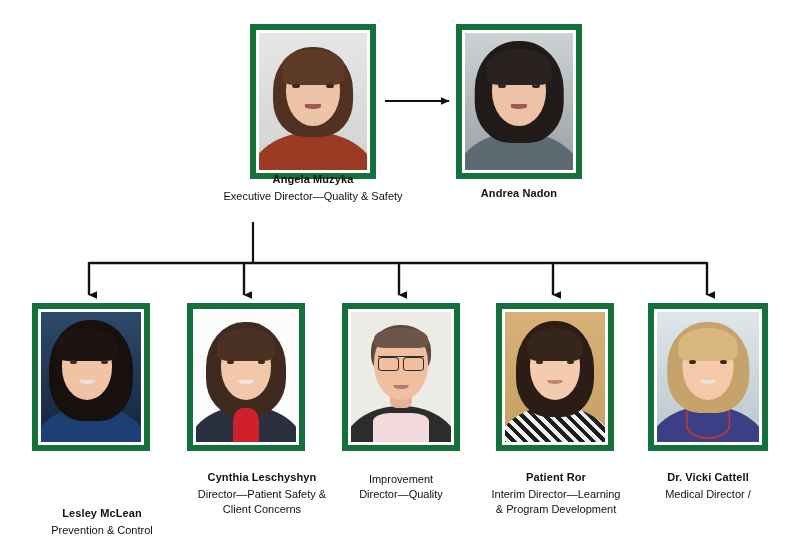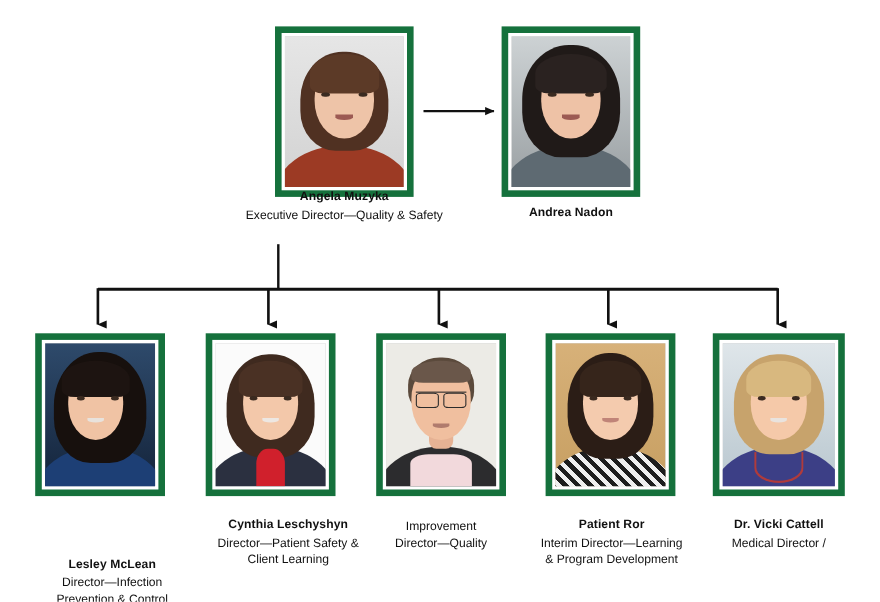--- a/index.html
+++ b/index.html
@@ -249,21 +249,20 @@
           <div class="hair-front" style="background:#1d1411; width:62%; left:46%;"></div>
           <div class="eye l" style="left:29%;"></div>
             <div class="eye r" style="right:33%;"></div>
           <div class="mouth" style="background:#e8e2dc; left:46%;"></div>
         </div>
       </div>
     </div>
     <div class="caption" style="left:32px; top:470px; width:140px;margin-top:36px;">
       <div class="pname">Lesley McLean</div>
       <div class="ptitle">
-        <span>Director—Infection</span>
         <span>Prevention &amp; Control</span>
       </div>
     </div>
   </div>
 
   <div class="node">
     <div class="frame" style="left:187px; top:303px; width:118px; height:148px;">
       <div class="photo">
         <div class="portrait">
           <div class="bg" style="background:#fbfbfb;"></div>
@@ -276,21 +275,21 @@
             <div class="eye r"></div>
           <div class="mouth" style="background:#ede7e2;"></div>
           <div style="position:absolute; left:50%; transform:translateX(-50%); bottom:0; width:26%; height:26%; background:#d0202c; border-radius:40% 40% 0 0;"></div>
         </div>
       </div>
     </div>
     <div class="caption" style="left:187px; top:470px; width:150px;">
       <div class="pname">Cynthia Leschyshyn</div>
       <div class="ptitle">
         <span>Director—Patient Safety &amp;</span>
-        <span>Client Learning</span>
+        <span>Client Concerns</span>
       </div>
     </div>
   </div>
 
   <div class="node">
     <div class="frame" style="left:342px; top:303px; width:118px; height:148px;">
       <div class="photo">
         <div class="portrait">
           <div class="bg" style="background:#ecebe6;"></div>
           <div class="shoulders" style="background:#2c2c2e;"></div>

